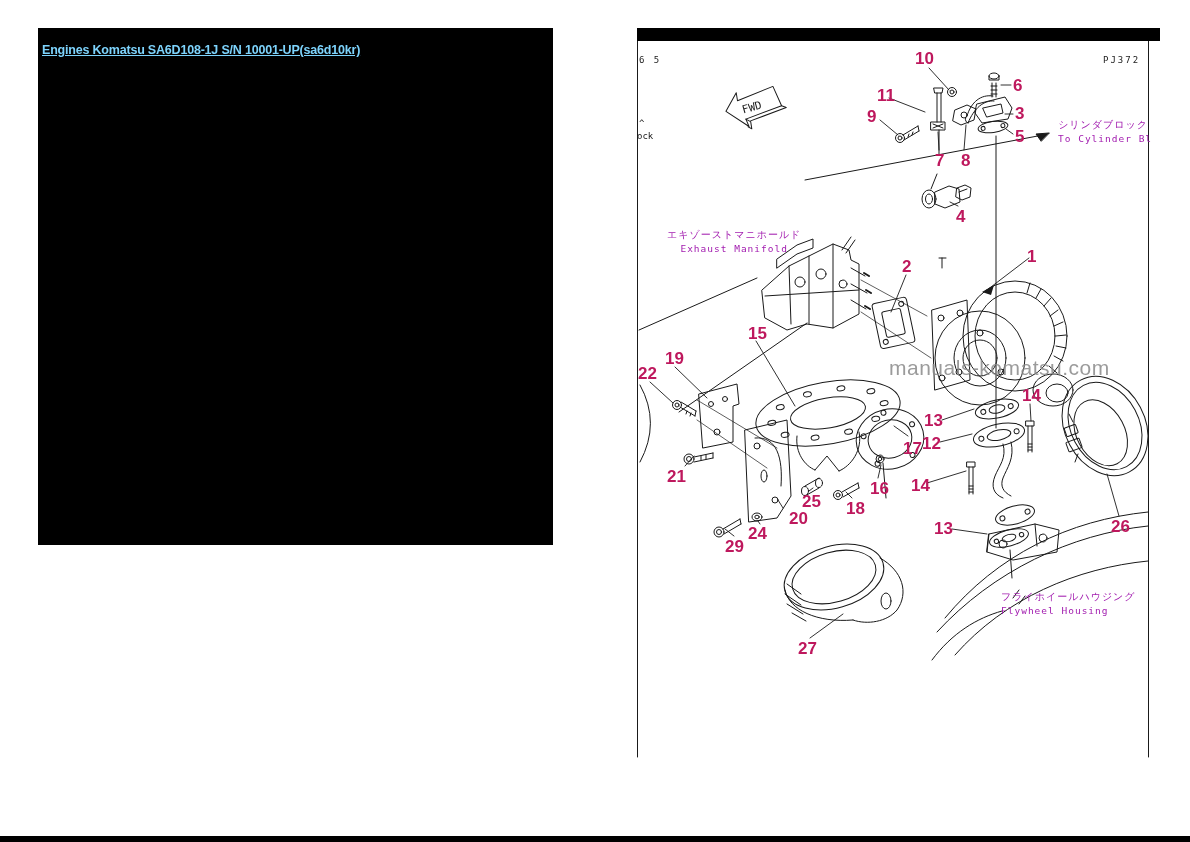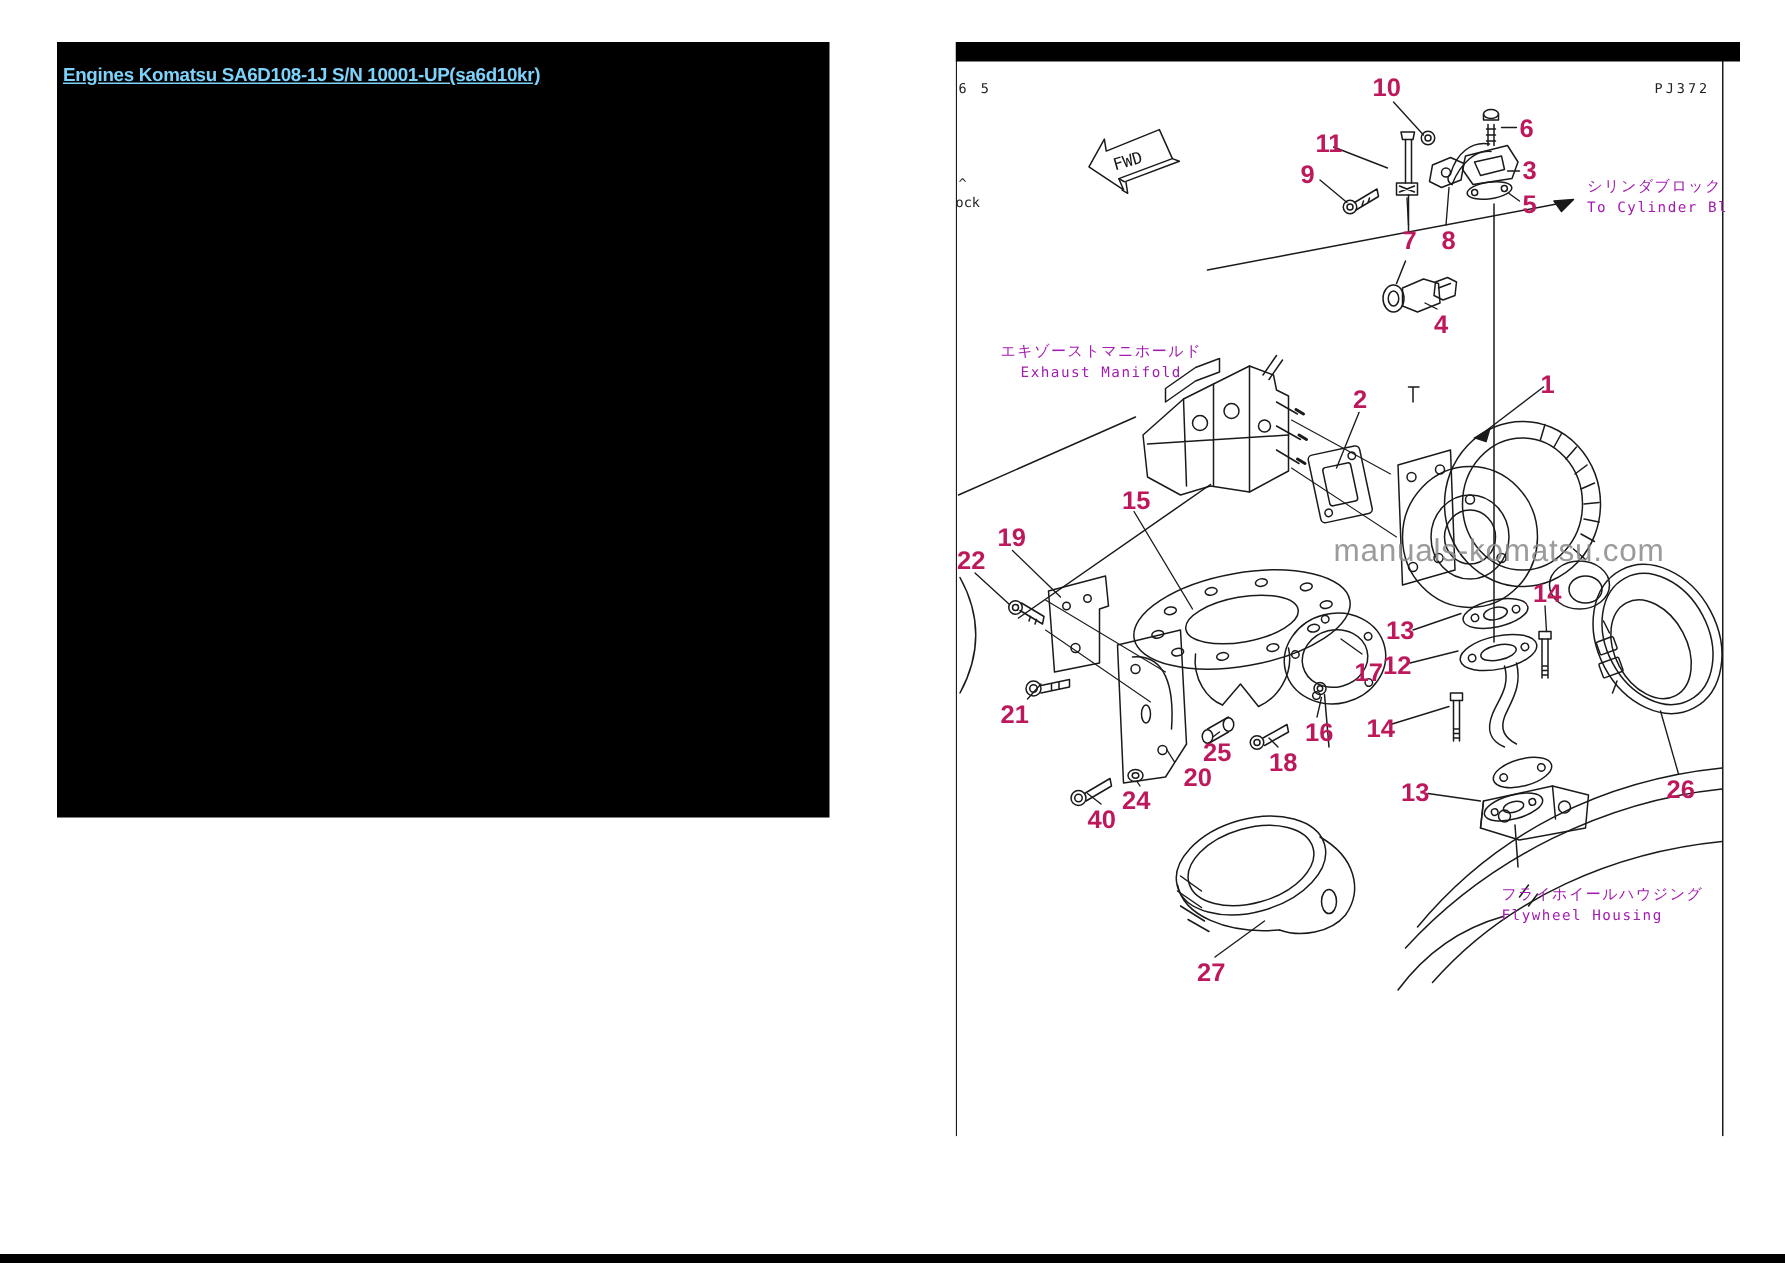--- a/index.html
+++ b/index.html
@@ -372,20 +372,20 @@
         <span class="callout" style="left: 266px; top: 412px;">17</span>
         <span class="callout" style="left: 385px; top: 359px;">14</span>
         <span class="callout" style="left: 233px; top: 452px;">16</span>
         <span class="callout" style="left: 274px; top: 449px;">14</span>
         <span class="callout" style="left: 297px; top: 492px;">13</span>
         <span class="callout" style="left: 30px; top: 440px; text-align: center;">21</span>
         <span class="callout" style="left: 165px; top: 465px;">25</span>
         <span class="callout" style="left: 209px; top: 472px;">18</span>
         <span class="callout" style="left: 152px; top: 482px;">20</span>
         <span class="callout" style="left: 111px; top: 497px;">24</span>
-        <span class="callout" style="left: 88px; top: 510px;">40</span>
+        <span class="callout" style="left: 88px; top: 510px;">29</span>
         <span class="callout" style="left: 474px; top: 490px;">26</span>
         <span class="callout" style="left: 161px; top: 612px;">27</span>
       </div>
   </div>
 
   <div class="bottom-bar"></div>
 </div>
 
 </body></html>

